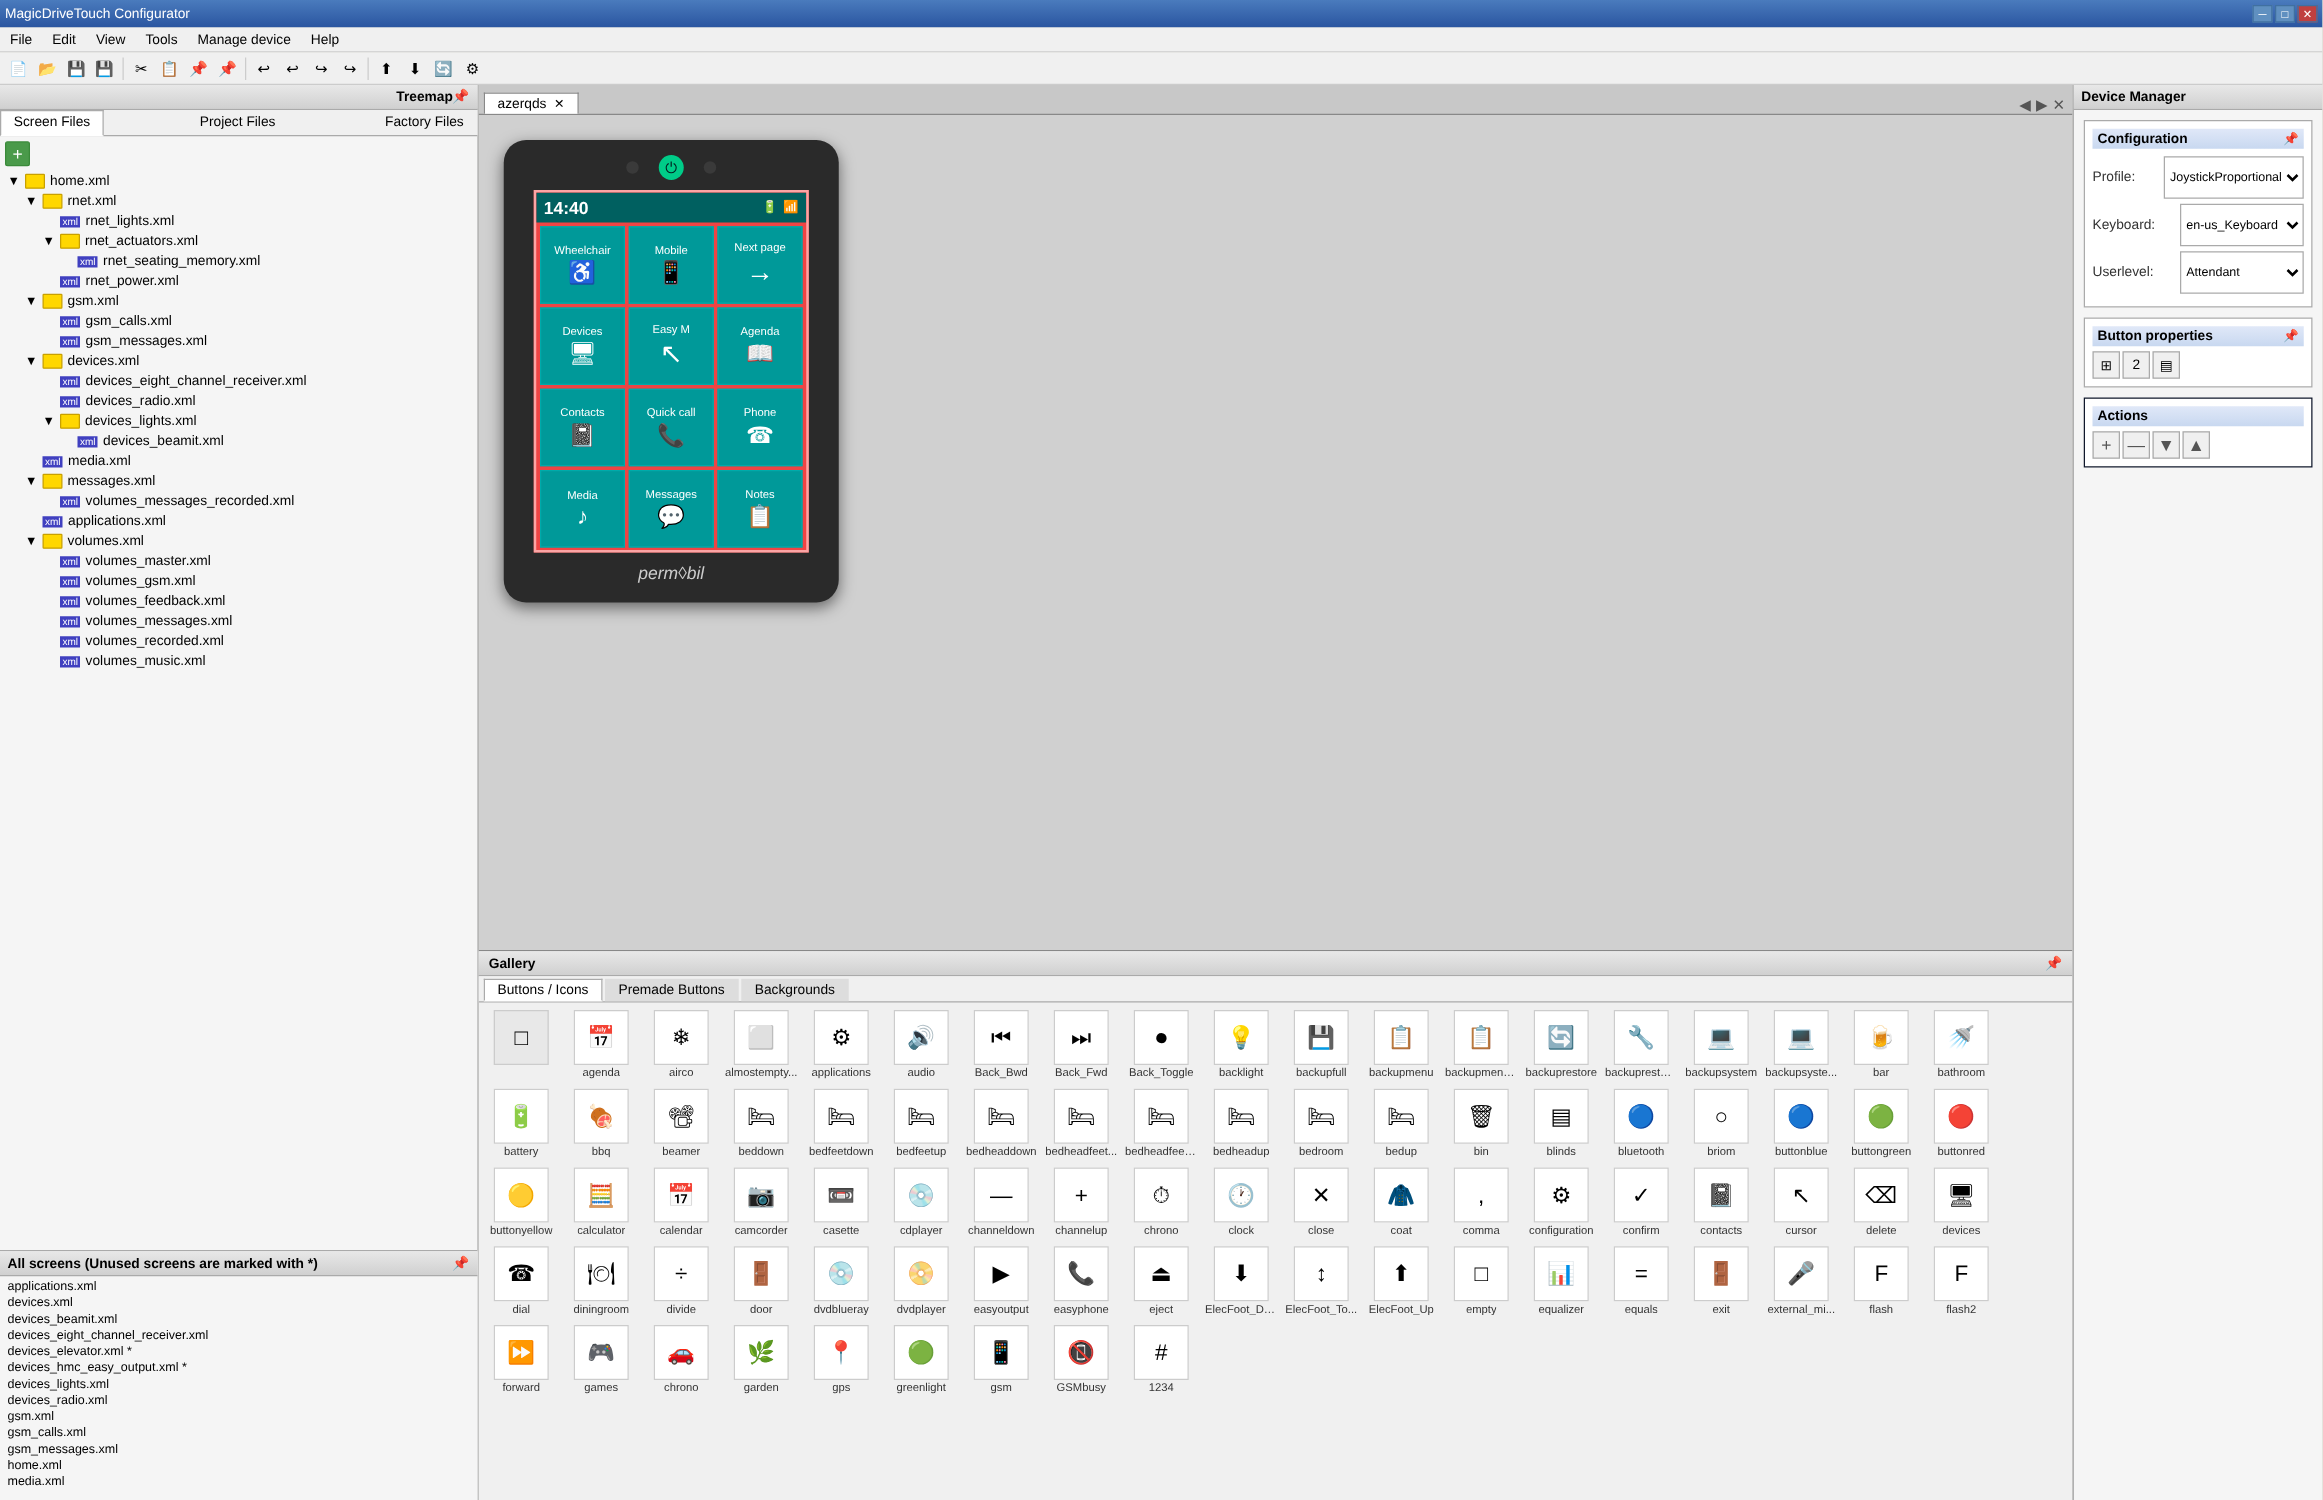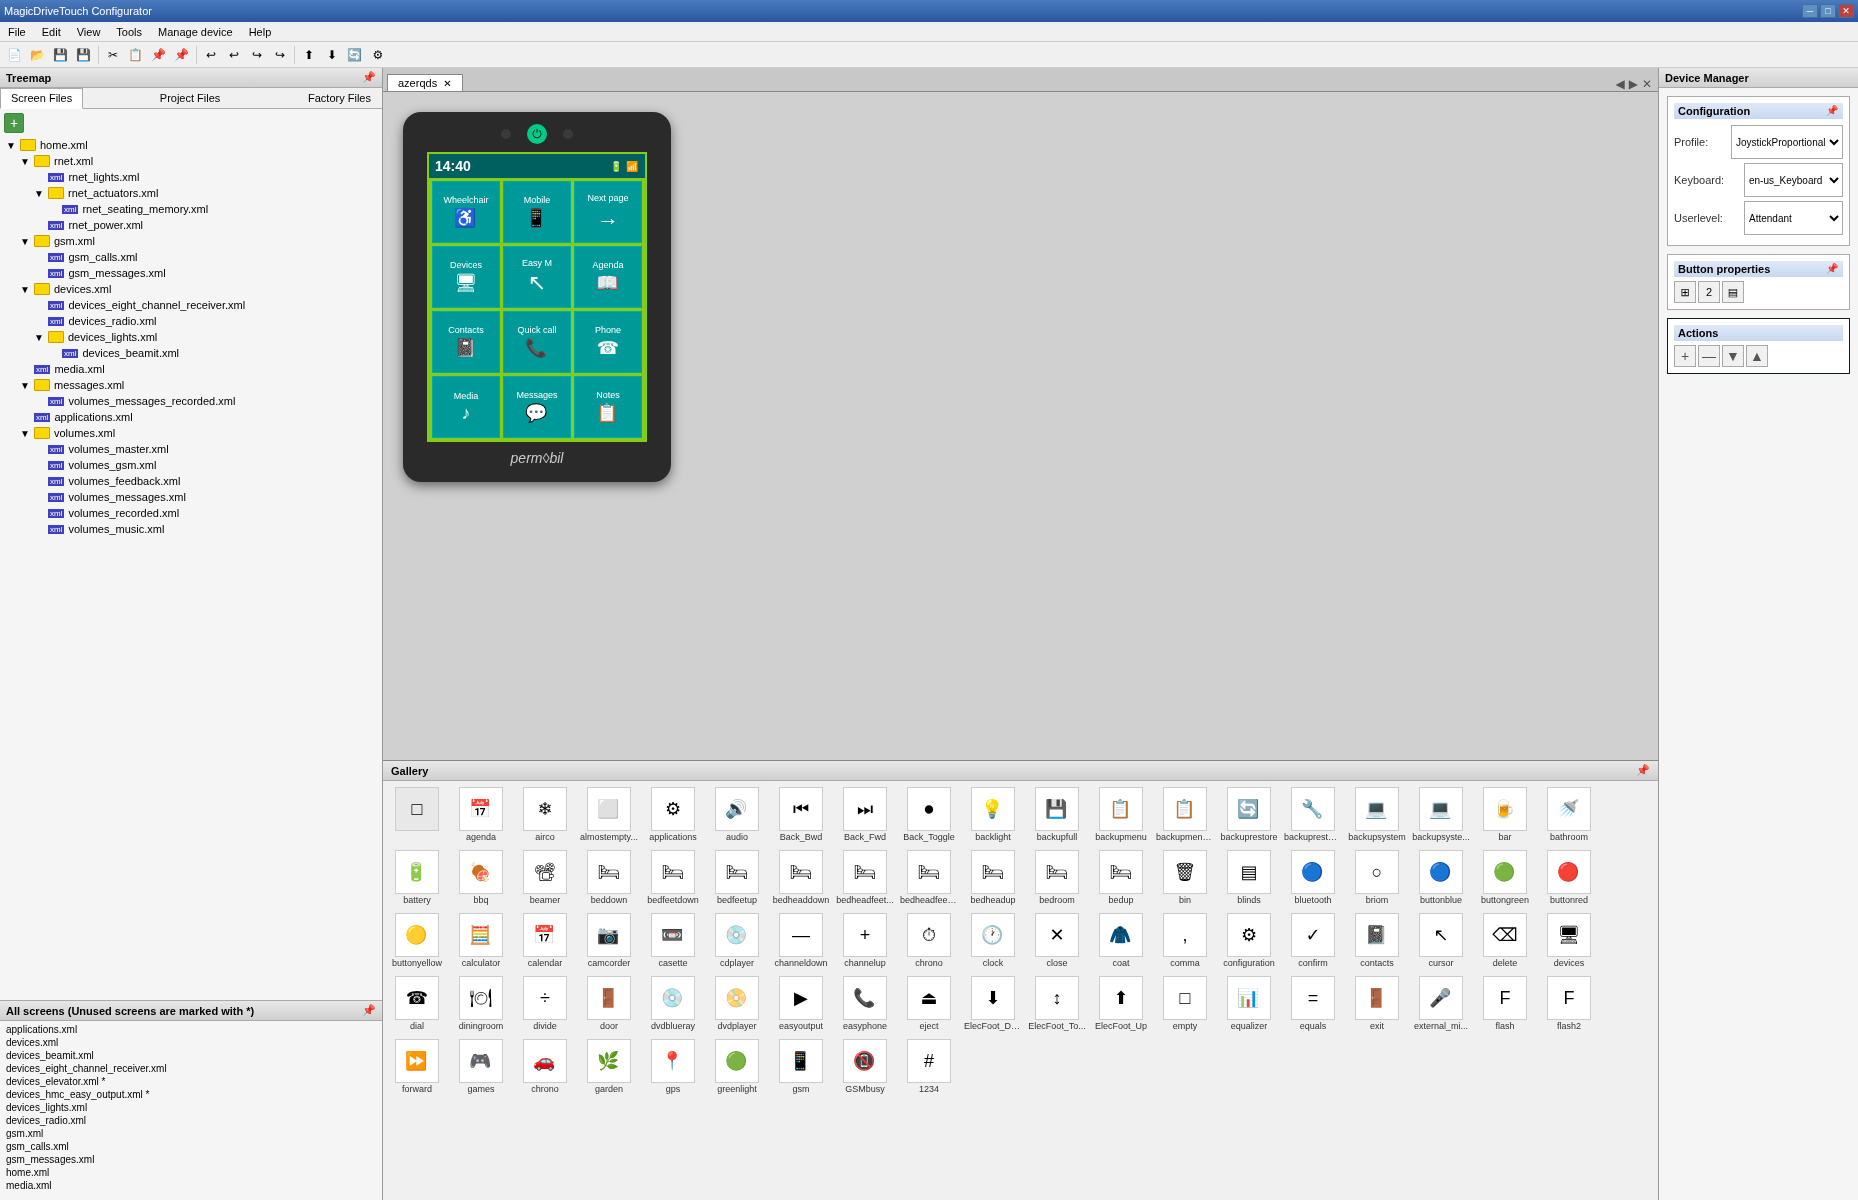--- a/index.html
+++ b/index.html
@@ -18,21 +18,21 @@
     
     #toolbar { background: #f0f0f0; height: 26px; display: flex; align-items: center; padding: 2px 4px; border-bottom: 1px solid #ccc; gap: 1px; }
     .tb-btn { width: 22px; height: 22px; background: #f0f0f0; border: 1px solid transparent; display: flex; align-items: center; justify-content: center; font-size: 12px; cursor: pointer; }
     .tb-sep { width: 1px; height: 18px; background: #ccc; margin: 0 2px; }
 
     
     #main { display: flex; height: calc(1200px - 68px); }
 
     
     #left-panel { width: 383px; display: flex; flex-direction: column; border-right: 1px solid #999; background: #f5f5f5; }
-    #treemap-header { background: linear-gradient(to bottom, #e8e8e8, #d0d0d0); padding: 2px 6px; font-size: 11px; font-weight: bold; border-bottom: 1px solid #aaa; display: flex; align-items: center; justify-content: space-between; height: 20px; }
+    #treemap-header { background: linear-gradient(to bottom, #e8e8e8, #d0d0d0); padding: 2px 6px; font-size: 11px; font-weight: bold; border-bottom: 1px solid #aaa; display: flex; align-items: center; justify-content: flex-end; height: 20px; }
     #tree-tabs { display: flex; border-bottom: 1px solid #aaa; background: #f0f0f0; justify-content: space-between; }
     .tree-tab { padding: 3px 10px; font-size: 11px; border: 1px solid transparent; cursor: pointer; }
     .tree-tab.active { background: white; border: 1px solid #aaa; border-bottom: 1px solid white; margin-bottom: -1px; }
     #tree-content { flex: 1; overflow-y: auto; padding: 4px; }
     .tree-add { display: flex; align-items: center; gap: 4px; margin-bottom: 4px; }
     .tree-add .plus-btn { width: 20px; height: 20px; background: #4a9a4a; border: 1px solid #3a8a3a; color: white; font-size: 14px; display: flex; align-items: center; justify-content: center; cursor: pointer; border-radius: 2px; }
     .tree-item { display: flex; align-items: center; gap: 2px; padding: 1px 0; cursor: pointer; }
     .expand-icon { width: 14px; height: 14px; display: flex; align-items: center; justify-content: center; font-size: 10px; cursor: pointer; flex-shrink: 0; }
     .tree-label { font-size: 11px; }
     .indent-1 { margin-left: 14px; }
@@ -56,21 +56,21 @@
     .tab-ctrl-btn { font-size: 12px; cursor: pointer; color: #555; }
 
     
     #device-area { flex: 1; display: flex; align-items: flex-start; justify-content: flex-start; padding: 20px; overflow: auto; }
     
     
     #phone-device { width: 268px; height: 370px; background: #2a2a2a; border-radius: 18px; box-shadow: 0 4px 12px rgba(0,0,0,0.5); position: relative; display: flex; flex-direction: column; align-items: center; padding: 12px 14px; }
     #phone-top { width: 100%; display: flex; justify-content: center; align-items: center; gap: 16px; margin-bottom: 8px; }
     .phone-btn-circle { width: 10px; height: 10px; background: #3a3a3a; border-radius: 50%; }
     .phone-power { width: 20px; height: 20px; background: #00cc88; border-radius: 50%; display: flex; align-items: center; justify-content: center; }
-    #phone-screen { width: 220px; height: 290px; background: #84cc16; border: 2px solid #84cc16; position: relative; overflow: hidden; }
+    #phone-screen { width: 220px; height: 290px; background: #ef4444; border: 2px solid #fca5a5; position: relative; overflow: hidden; }
     #screen-header { background: #006060; color: white; padding: 2px 6px; display: flex; justify-content: space-between; align-items: center; height: 24px; }
     .screen-time { font-size: 14px; font-weight: bold; color: white; }
     .screen-icons { display: flex; gap: 4px; font-size: 10px; color: white; }
     #screen-grid { display: grid; grid-template-columns: repeat(3, 1fr); gap: 3px; padding: 3px; flex: 1; }
     .grid-btn { background: #009999; border: 1px solid #00aaaa; display: flex; flex-direction: column; align-items: center; justify-content: center; padding: 4px 2px; cursor: pointer; min-height: 62px; }
     .grid-btn-label { font-size: 9px; color: white; text-align: center; margin-bottom: 2px; }
     .grid-btn-icon { font-size: 18px; color: white; }
     #phone-brand { color: #ccc; font-size: 14px; margin-top: 8px; font-style: italic; }
 
     
@@ -404,20 +404,25 @@
         </div>
         <div id="phone-brand">perm◊bil</div>
       </div>
     </div>
 
     <div id="gallery">
       <div id="gallery-header">
         <span>Gallery</span>
         <span>📌</span>
       </div>
+      <div id="gallery-tabs">
+        <div class="gallery-tab active">Buttons / Icons</div>
+        <div class="gallery-tab">Premade Buttons</div>
+        <div class="gallery-tab">Backgrounds</div>
+      </div>
       <div id="gallery-content">
         <div class="gallery-grid" id="gallery-grid">
         <div class="gallery-item">
               <div class="gallery-icon-box" style="font-size: 18px; background: rgb(232, 232, 232);">□</div>
               <div class="gallery-label"></div>
             </div>
             <div class="gallery-item">
               <div class="gallery-icon-box" style="font-size: 18px;">📅</div>
               <div class="gallery-label">agenda</div>
             </div>

